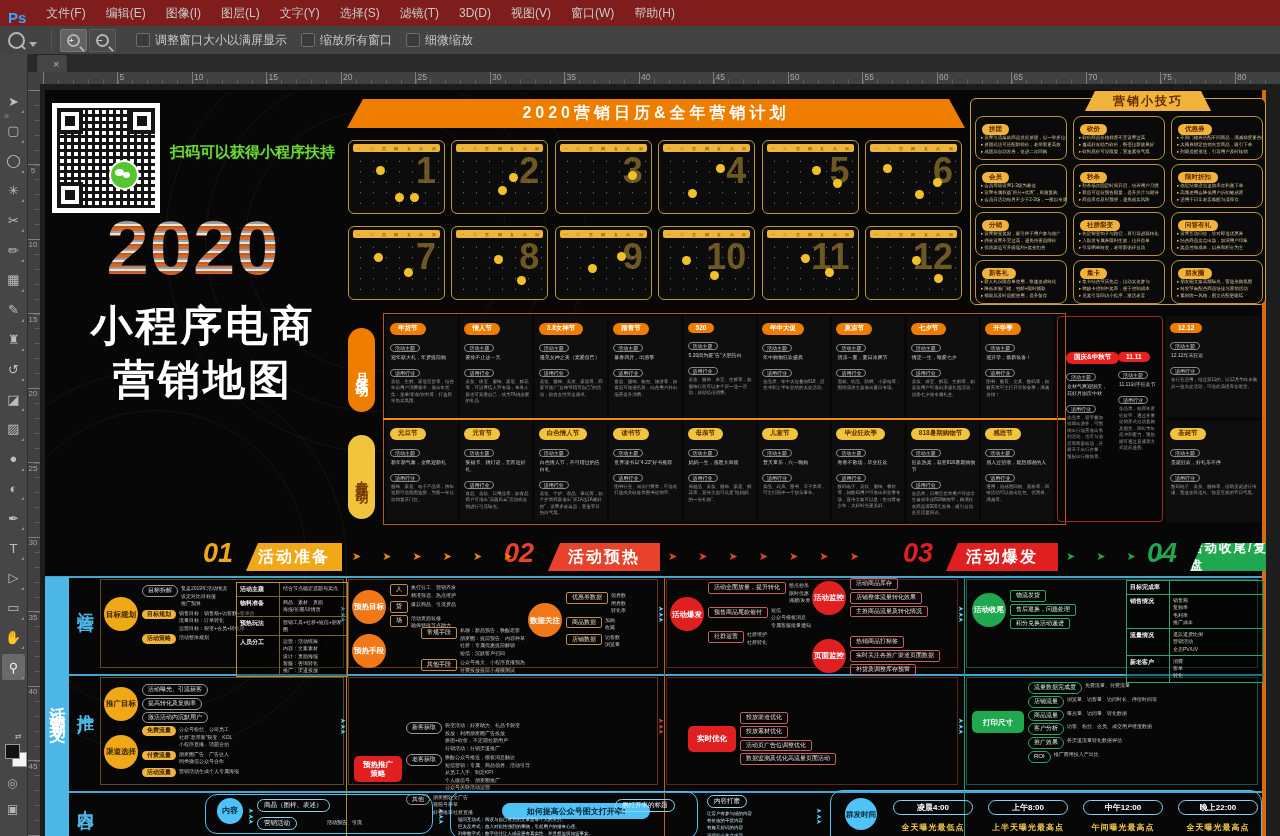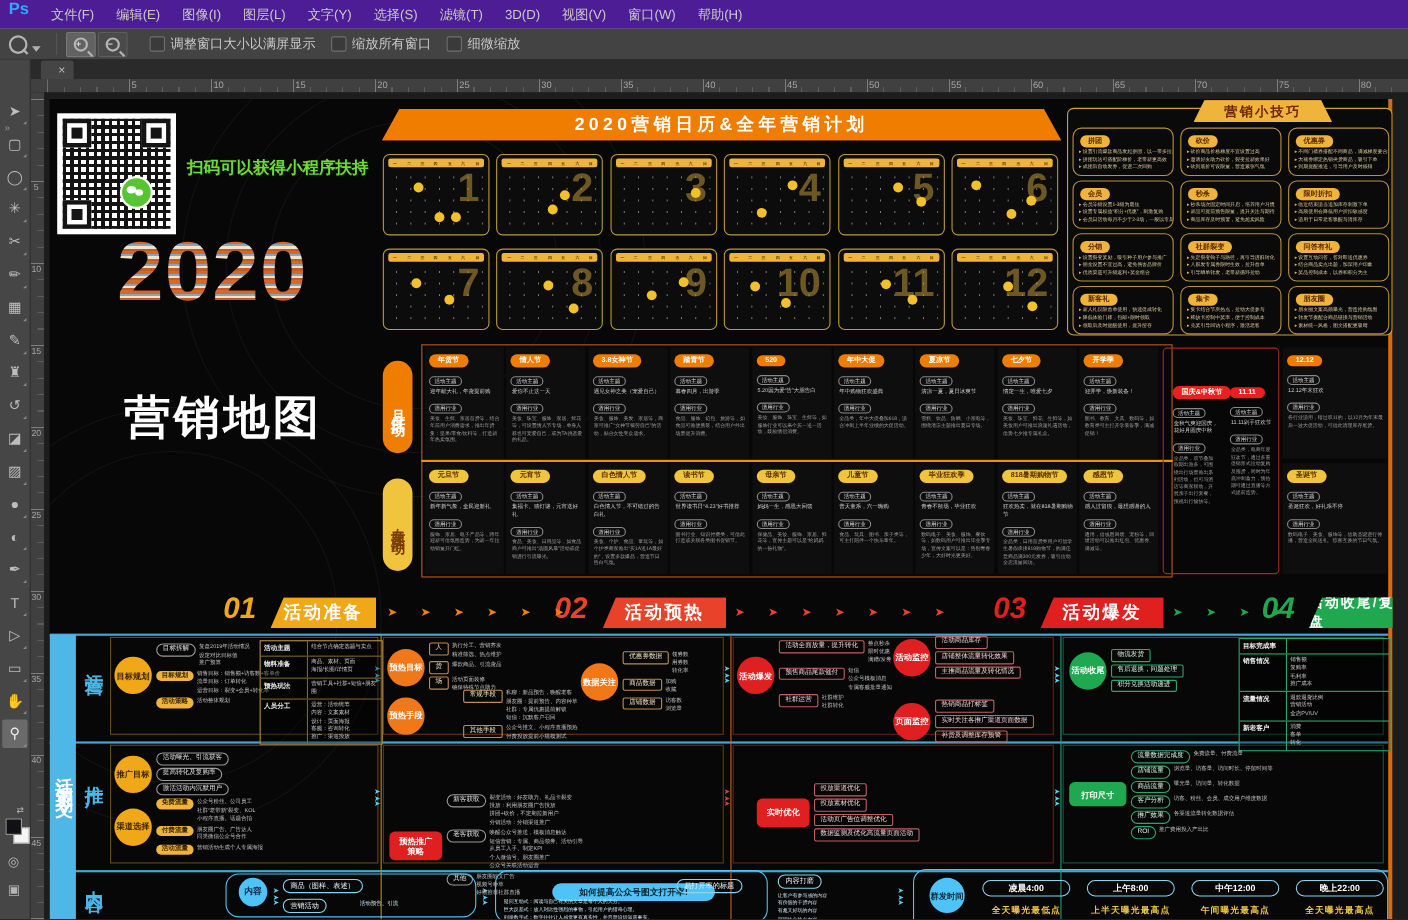--- a/index.html
+++ b/index.html
@@ -1,20 +1,20 @@
 <!DOCTYPE html>
 <html><head>
 <meta charset="utf-8">
 <style>
   html,body{margin:0;padding:0;background:#222;}
   body{font-family:"Liberation Sans","DejaVu Sans",sans-serif;}
   #stage{position:relative;width:1280px;height:836px;overflow:hidden;background:#3c3c3c;user-select:none;}
   .abs{position:absolute;}
   
-  #menubar{left:0;top:0;width:1280px;height:26px;background:#4c1d95;border-bottom:6px solid #a3a3a3;display:flex;align-items:flex-start;}
+  #menubar{left:0;top:0;width:1280px;height:26px;background:#7f1d1d;border-bottom:6px solid #a3a3a3;display:flex;align-items:flex-end;}
   #pslogo{color:#31a8ff;font-weight:bold;font-size:15px;padding:0 10px 0 8px;}
   .mitem{color:#c9c9c9;font-size:12px;padding:0 10px;line-height:26px;cursor:default;}
   #optbar{left:0;top:26px;width:1280px;height:28px;background:#434343;border-bottom:1px solid #2b2b2b;display:flex;align-items:center;}
   .mag{width:13px;height:13px;border:2px solid #b5b5b5;border-radius:50%;position:relative;}
   .mag:after{content:"";position:absolute;width:6px;height:2px;background:#b5b5b5;transform:rotate(45deg);left:10px;top:12px;}
   .caret{width:0;height:0;border-left:4px solid transparent;border-right:4px solid transparent;border-top:5px solid #b0b0b0;margin:8px 6px 0 4px;}
   .zbtn{width:25px;height:21px;border:1px solid #5c5c5c;border-radius:2px;background:#4a4a4a;display:flex;align-items:center;justify-content:center;margin-right:2px;position:relative;}
   .zbtn.sel{background:#626262;border-color:#777;}
   .zbtn .mag{width:9px;height:9px;}
   .zbtn .pm{position:absolute;font-size:8px;color:#ddd;left:8px;top:6px;font-weight:bold;}
@@ -269,20 +269,21 @@
       <div id="qr" class="abs">
         <div id="qrin">
           <div class="finder" style="left:0;top:0;"></div>
           <div class="finder" style="right:0;top:0;"></div>
           <div class="finder" style="left:0;bottom:0;"></div>
           <div id="wxbadge"></div>
         </div>
       </div>
       <div id="scantext" class="abs">扫码可以获得小程序扶持</div>
       <div id="year" class="abs">2020</div>
+      <div class="ptitle abs" style="top:208px;">小程序电商</div>
       <div class="ptitle abs" style="top:262px;">营销地图</div>
 
       <div id="calbanner" class="abs">2020营销日历&amp;全年营销计划</div>
       <div id="months">
           <div class="mcal" style="position: absolute; left: 303px; top: 50px;">
             <div class="wk">
               <span>一</span>
               <span>二</span>
               <span>三</span>
               <span>四</span>

